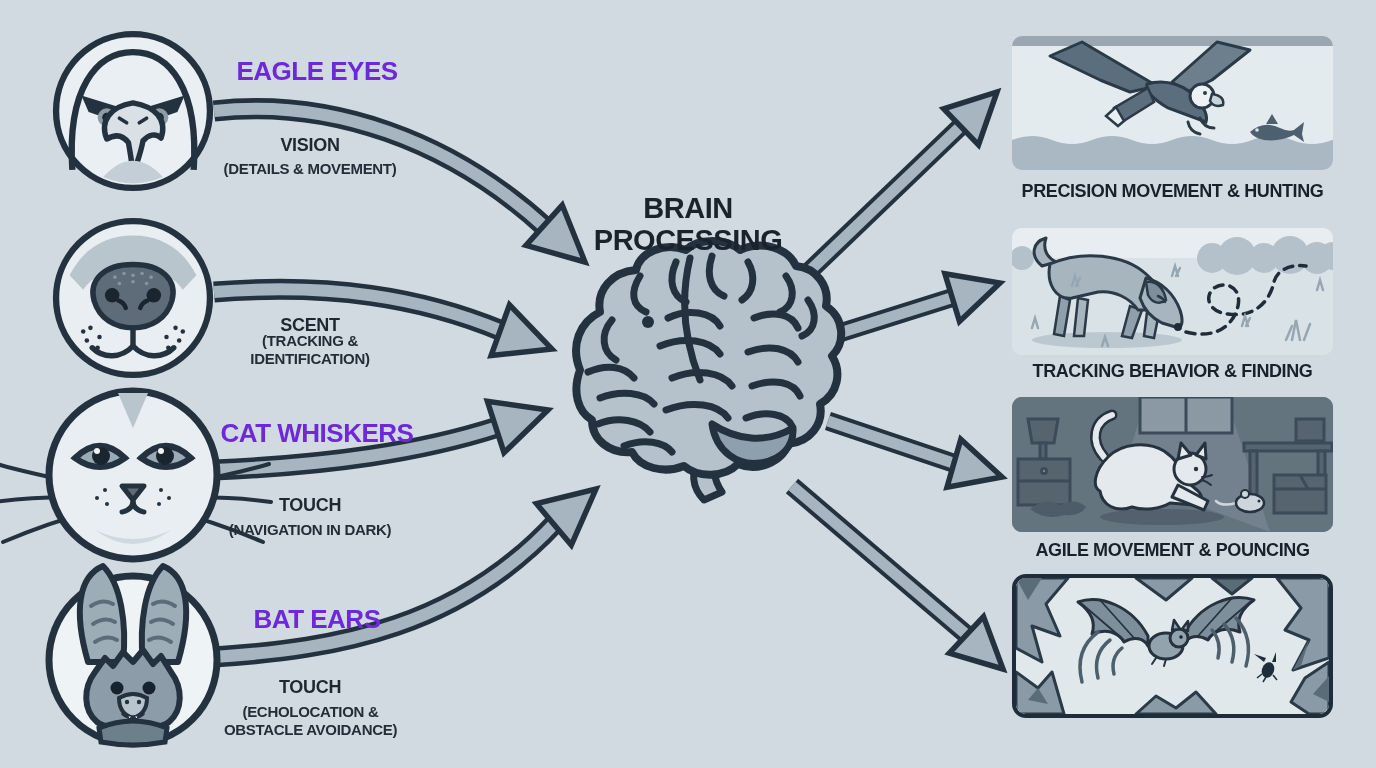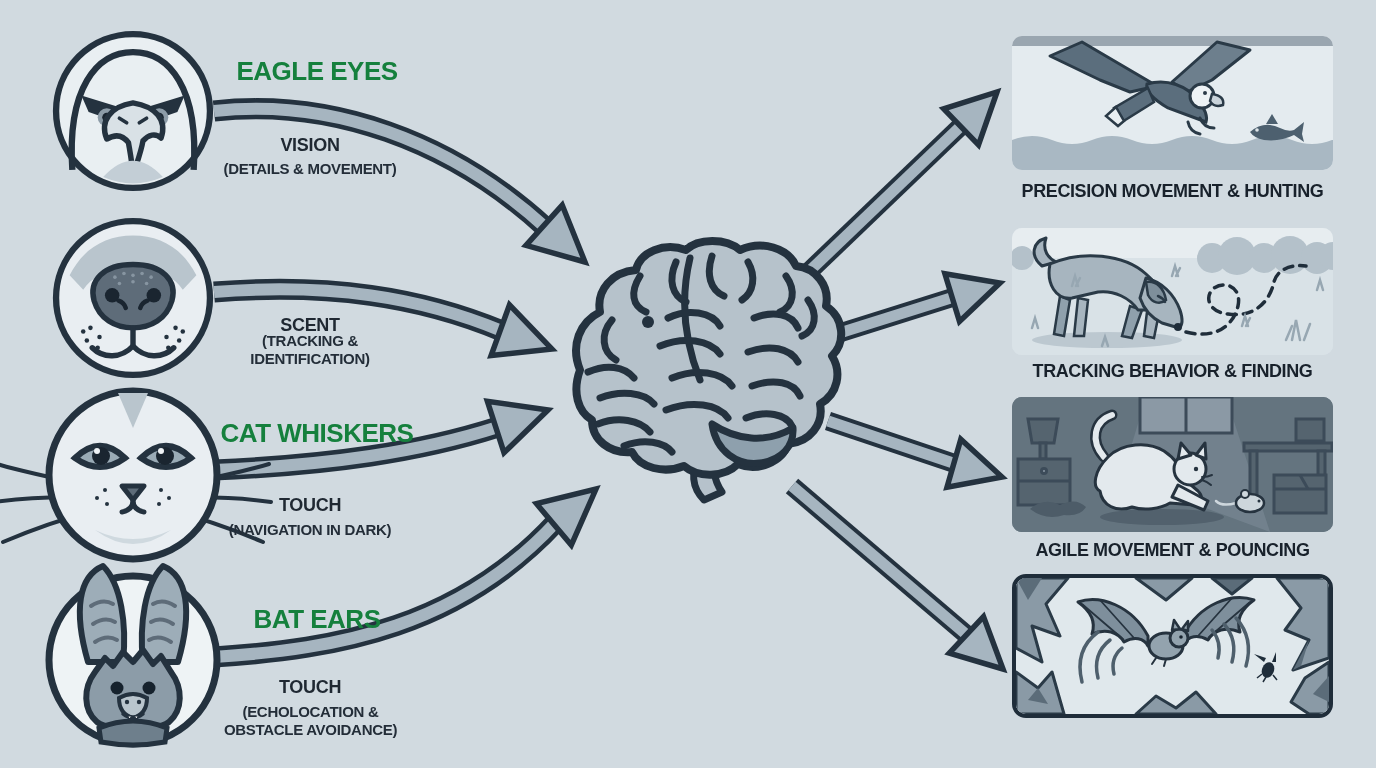--- a/index.html
+++ b/index.html
@@ -6,21 +6,21 @@
   #stage{
     position:relative;width:1376px;height:768px;overflow:hidden;
     background:#d1dae0;
     font-family:"Liberation Sans","DejaVu Sans",sans-serif;
     color:#1a232d;
   }
   .abs{position:absolute;}
   svg{display:block;}
   .sense-title{
     position:absolute;width:220px;text-align:center;
-    font-size:26px;font-weight:700;letter-spacing:-0.5px;color:#15803d;white-space:nowrap;
+    font-size:26px;font-weight:700;letter-spacing:-0.5px;color:#6d28d9;white-space:nowrap;
   }
   .sense-name{
     position:absolute;width:220px;text-align:center;
     font-size:18px;font-weight:700;letter-spacing:-0.3px;color:#1f2832;
   }
   .sense-detail{
     position:absolute;text-align:center;
     font-size:15px;font-weight:700;letter-spacing:-0.3px;line-height:1.2;color:#232d38;
   }
   .brain-label{
@@ -114,20 +114,24 @@
         <path d="M 666 410 C 692 400 718 404 728 418"></path>
         <path d="M 754 318 C 774 310 792 314 798 328"></path>
         <path d="M 748 352 C 770 344 790 348 798 362"></path>
         <path d="M 752 386 C 774 378 794 382 800 396"></path>
         <path d="M 746 418 C 766 410 786 414 792 426"></path>
       </g>
       <circle cx="648" cy="322" r="6" fill="#24323f"></circle>
     </g>
   </svg>
 
+  <div class="brain-label">
+    <div>BRAIN</div>
+    <div>PROCESSING</div>
+  </div>
 
   <div class="icon-circle" style="left:47px;top:25px;">
     <svg width="172" height="172" viewBox="0 0 190 190">
       <circle cx="95" cy="95" r="85" fill="#e9eff2" stroke="#24323f" stroke-width="7"></circle>
       <path d="M 28 160 C 22 70 55 30 95 30 C 135 30 168 70 162 160" fill="none" stroke="#24323f" stroke-width="7"></path>
       <path d="M 38 78 L 90 94 L 86 110 L 46 96 Z" fill="#24323f"></path>
       <path d="M 152 78 L 100 94 L 104 110 L 144 96 Z" fill="#24323f"></path>
       <circle cx="66" cy="102" r="10" fill="#8d9ca8"></circle>
         <circle cx="66" cy="102" r="5" fill="#1a2530"></circle>
       <circle cx="124" cy="102" r="10" fill="#8d9ca8"></circle>

